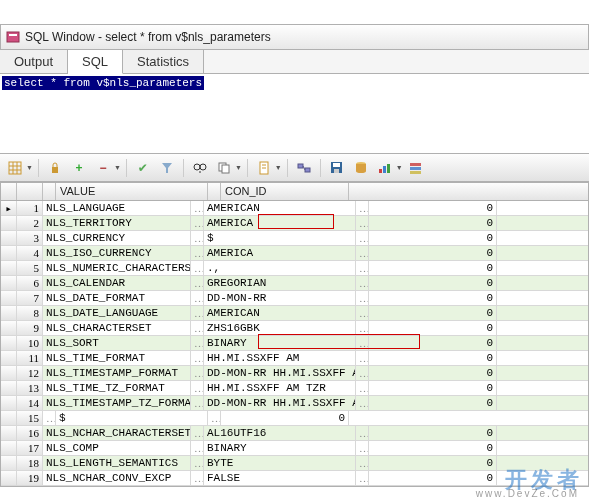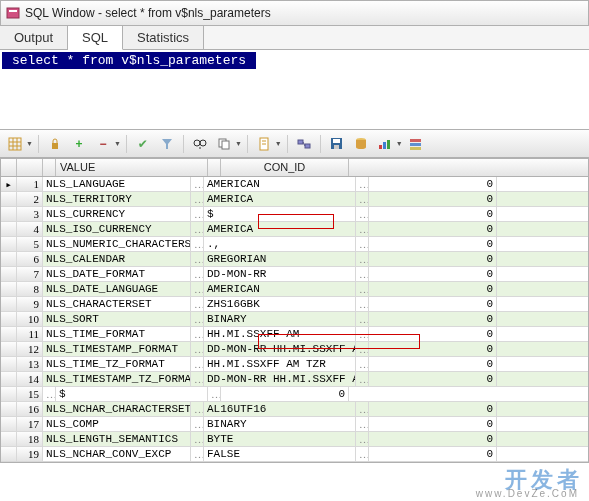--- a/index.html
+++ b/index.html
@@ -1,38 +1,38 @@
 <!DOCTYPE html>
 <html><head>
 <meta charset="utf-8">
 <style>
 * { box-sizing: border-box; margin: 0; padding: 0; }
 body { font-family: Tahoma, Arial, sans-serif; font-size: 11px; background: #fff; width: 589px; height: 501px; overflow: hidden; position: relative; }
-.titlebar { height: 26px; background: linear-gradient(#fefefe, #e8e8e8); border: 1px solid #b0b0b0; display: flex; align-items: center; padding: 0 4px; }
+.titlebar { height: 26px; background: linear-gradient(#fefefe, #e8e8e8); border: 1px solid #b0b0b0; display: flex; align-items: center; padding: 0 4px; margin-top: 24px; }
 .titlebar-icon { width: 16px; height: 16px; margin-right: 4px; }
 .titlebar-text { font-size: 12px; color: #222; }
 .tabs { display: flex; border-bottom: 1px solid #b0b0b0; background: #f5f5f5; height: 24px; }
 .tab { padding: 4px 14px; border-right: 1px solid #b0b0b0; font-size: 13px; color: #333; cursor: pointer; background: #f0f0f0; }
 .tab.active { background: #fff; border-bottom: 1px solid #fff; margin-bottom: -1px; z-index: 1; }
 .sqlarea { height: 80px; background: #fff; border-bottom: 1px solid #b0b0b0; padding: 2px; }
-.sqltext { display: inline-block; background: #000080; color: #fff; font-family: "Courier New", monospace; font-size: 13px; padding: 1px 10px; }
+.sqltext { display: inline-block; background: #000080; color: #fff; font-family: "Courier New", monospace; font-size: 11px; padding: 1px 2px; }
 .toolbar { height: 28px; background: linear-gradient(#fdfdfd, #e2e2e2); border-bottom: 1px solid #b0b0b0; display: flex; align-items: center; padding: 0 4px; gap: 2px; }
 .tb-btn { width: 22px; height: 22px; display: flex; align-items: center; justify-content: center; border: 1px solid transparent; border-radius: 2px; cursor: pointer; font-size: 12px; }
 .tb-sep { width: 1px; height: 18px; background: #ccc; margin: 0 3px; }
 .tb-dd { font-size: 7px; color: #555; margin-left: -2px; }
 .grid { border: 1px solid #b0b0b0; }
 .grid-header { display: flex; background: linear-gradient(#fdfdfd, #e4e4e4); border-bottom: 1px solid #b0b0b0; height: 18px; }
 .grid-header-cell { border-right: 1px solid #c0c0c0; padding: 2px 4px; font-size: 11px; color: #222; overflow: hidden; white-space: nowrap; }
 .col-sel { width: 16px; }
 .col-num { width: 26px; text-align: right; }
 .col-param { width: 148px; }
 .col-e1 { width: 13px; }
 .col-value { width: 152px; }
 .col-e2 { width: 13px; }
-.col-conid { width: 128px; text-align: center; }
+.col-conid { width: 128px; text-align: left; }
 .grid-body { }
 .grid-row { display: flex; height: 15px; border-bottom: 1px solid #d8d8d8; font-size: 11px; }
 .grid-row.even { background: #e8f4e0; }
 .grid-row.odd { background: #fff; }
 .grid-cell { border-right: 1px solid #d8d8d8; padding: 1px 3px; overflow: hidden; white-space: nowrap; font-family: "Courier New", monospace; font-size: 11px; }
 .grid-cell.col-num { background: linear-gradient(#fdfdfd, #e4e4e4); text-align: right; font-family: Tahoma; }
 .grid-cell.col-sel { background: linear-gradient(#fdfdfd, #e4e4e4); text-align: center; }
 .grid-cell.col-e1, .grid-cell.col-e2 { color: #888; text-align: center; cursor: pointer; font-family: Tahoma; }
 .grid-cell.col-conid { text-align: right; }
 .hl1 { position: absolute; border: 1px solid #d00000; pointer-events: none; }

